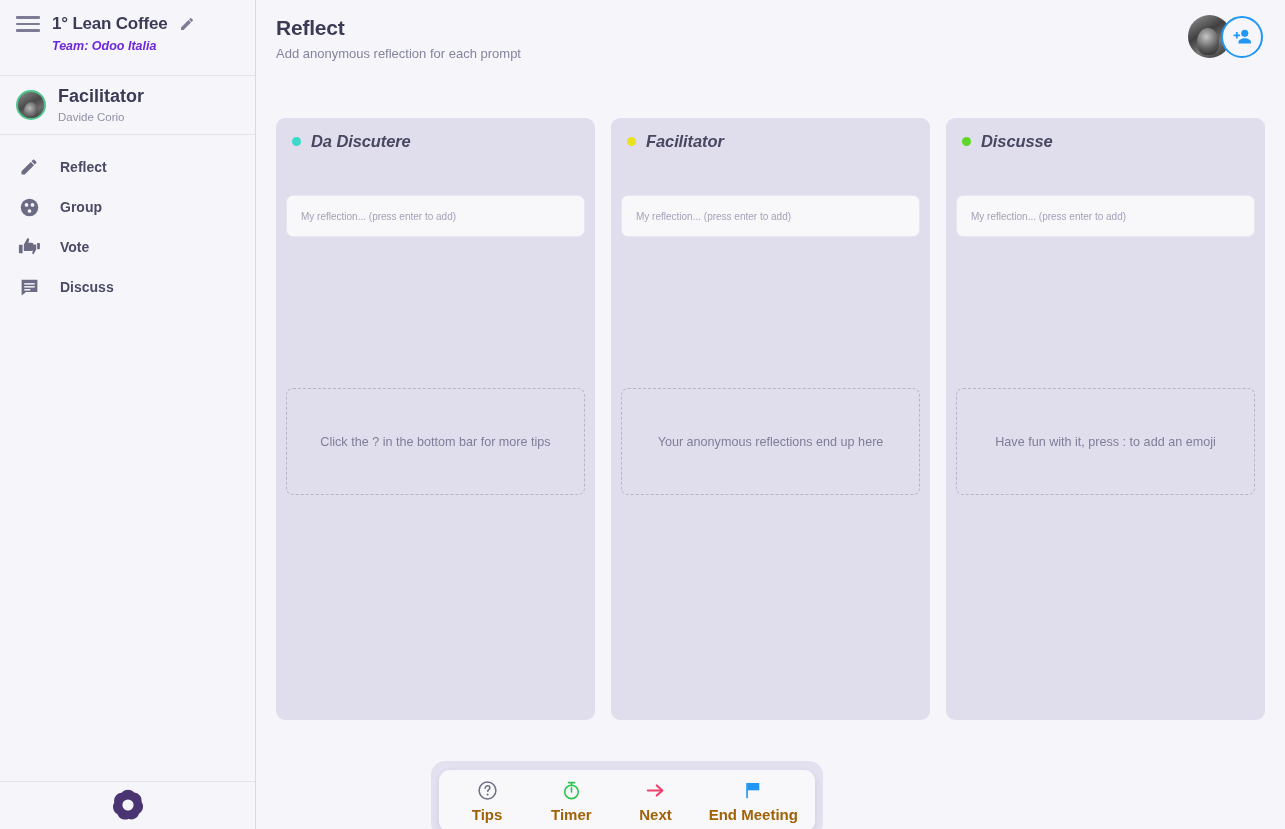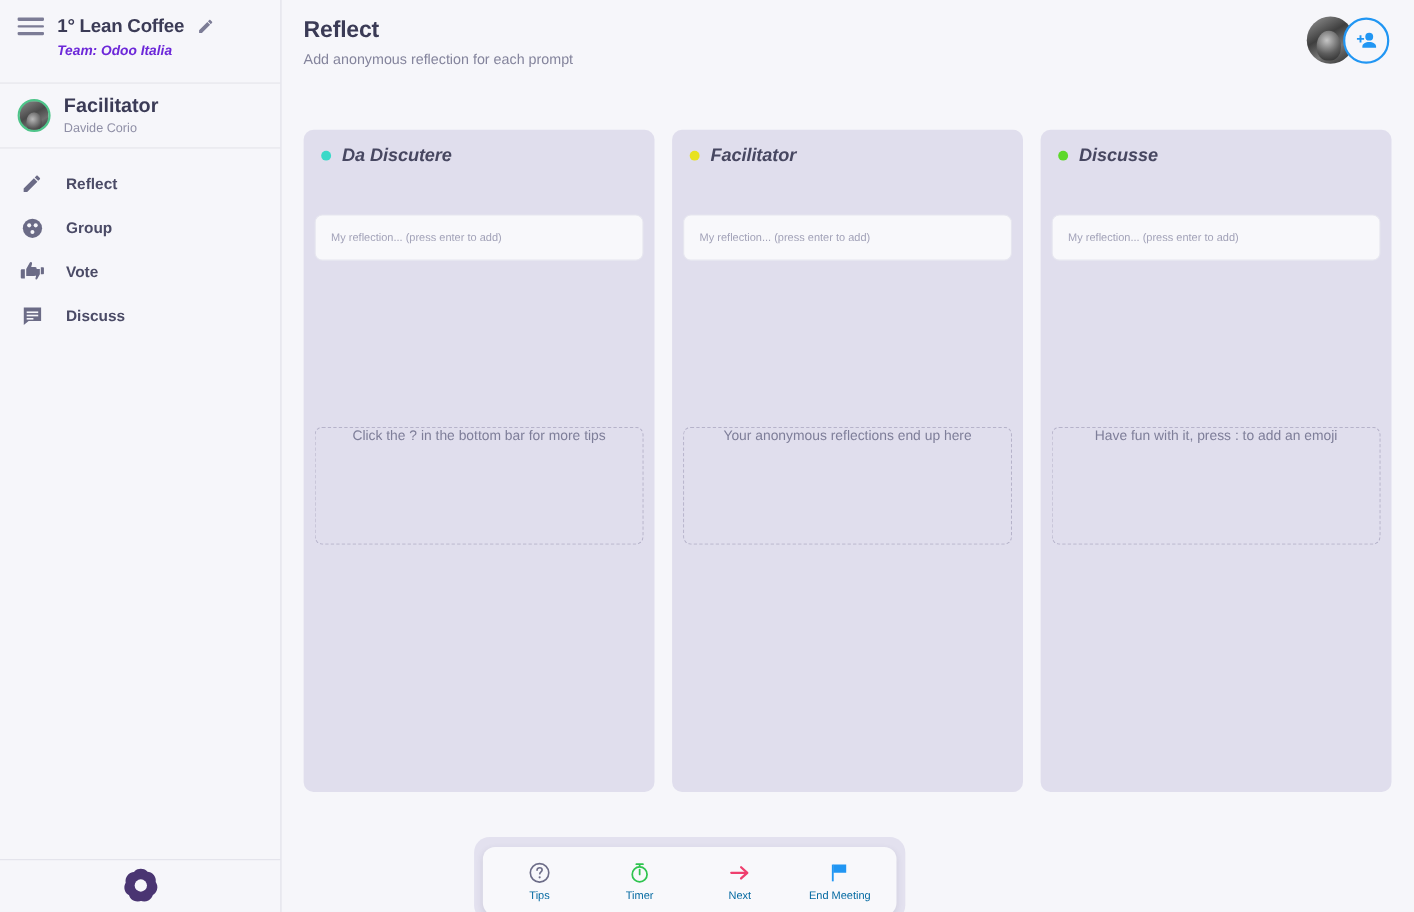--- a/index.html
+++ b/index.html
@@ -132,21 +132,21 @@
     font-size: 10px; color: #4b4b66;
     font-family: "Liberation Sans", sans-serif;
     outline: none;
   }
   .reflect-input::placeholder { color: #a2a2b8; }
   .hint-box {
     margin-top: 119px;
     height: 107px;
     border: 1.5px dashed #b6b3ca;
     border-radius: 7px;
-    display: flex; align-items: flex-start; justify-content: center;
+    display: flex; align-items: center; justify-content: center;
     text-align: center; padding: 0 12px;
   }
   .hint-text { font-size: 12.6px; color: #7e7e99; }
 
   
   .bottombar-outer {
     position: absolute; left: 175px; bottom: -8px;
     width: 392px; height: 76px;
     background: #e3e1ef;
     border-radius: 14px;
@@ -158,21 +158,21 @@
     border-radius: 11px;
     box-shadow: 0 2px 6px rgba(60,60,90,0.10);
     display: flex; align-items: center; justify-content: space-around;
     padding: 0 6px;
   }
   .bb-item {
     display: flex; flex-direction: column; align-items: center; gap: 5px;
     cursor: pointer; min-width: 62px;
   }
   .bb-ic { height: 22px; display: flex; align-items: center; justify-content: center; }
-  .bb-label { font-size: 10px; color: #0369a1; }
+  .bb-label { font-size: 15px; color: #a16207; font-weight: bold; }
 </style>
 </head>
 <body>
 
 <div class="app">
 
   <aside class="sidebar">
 
     <div class="sb-top">
       <div class="sb-title-row">

